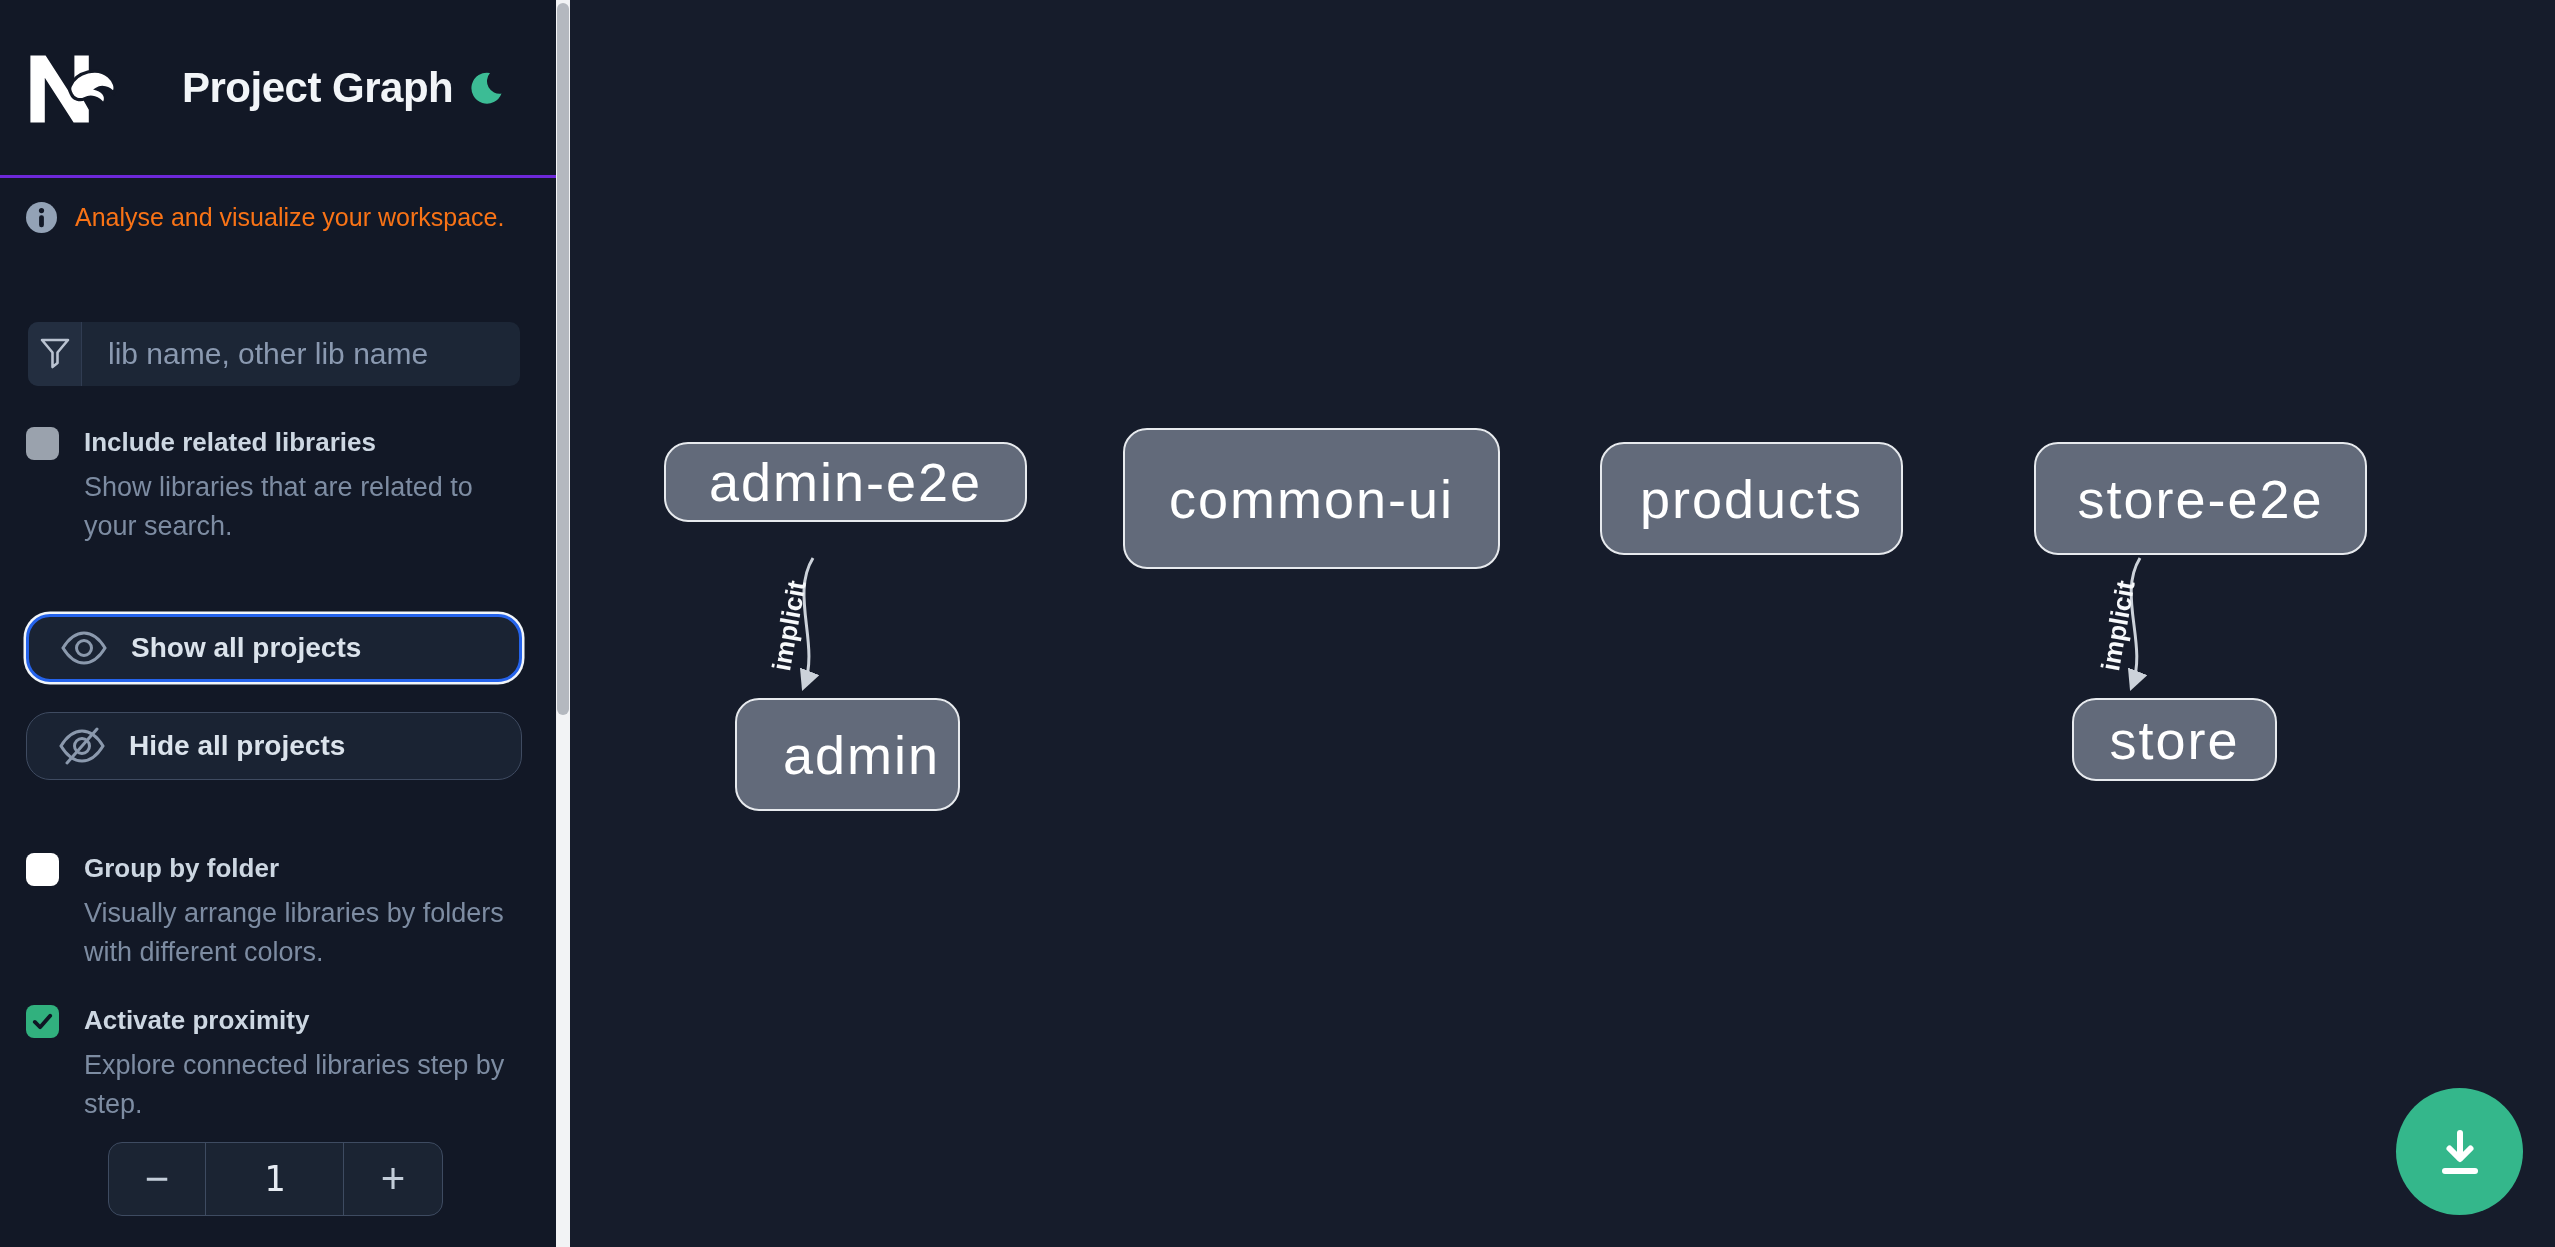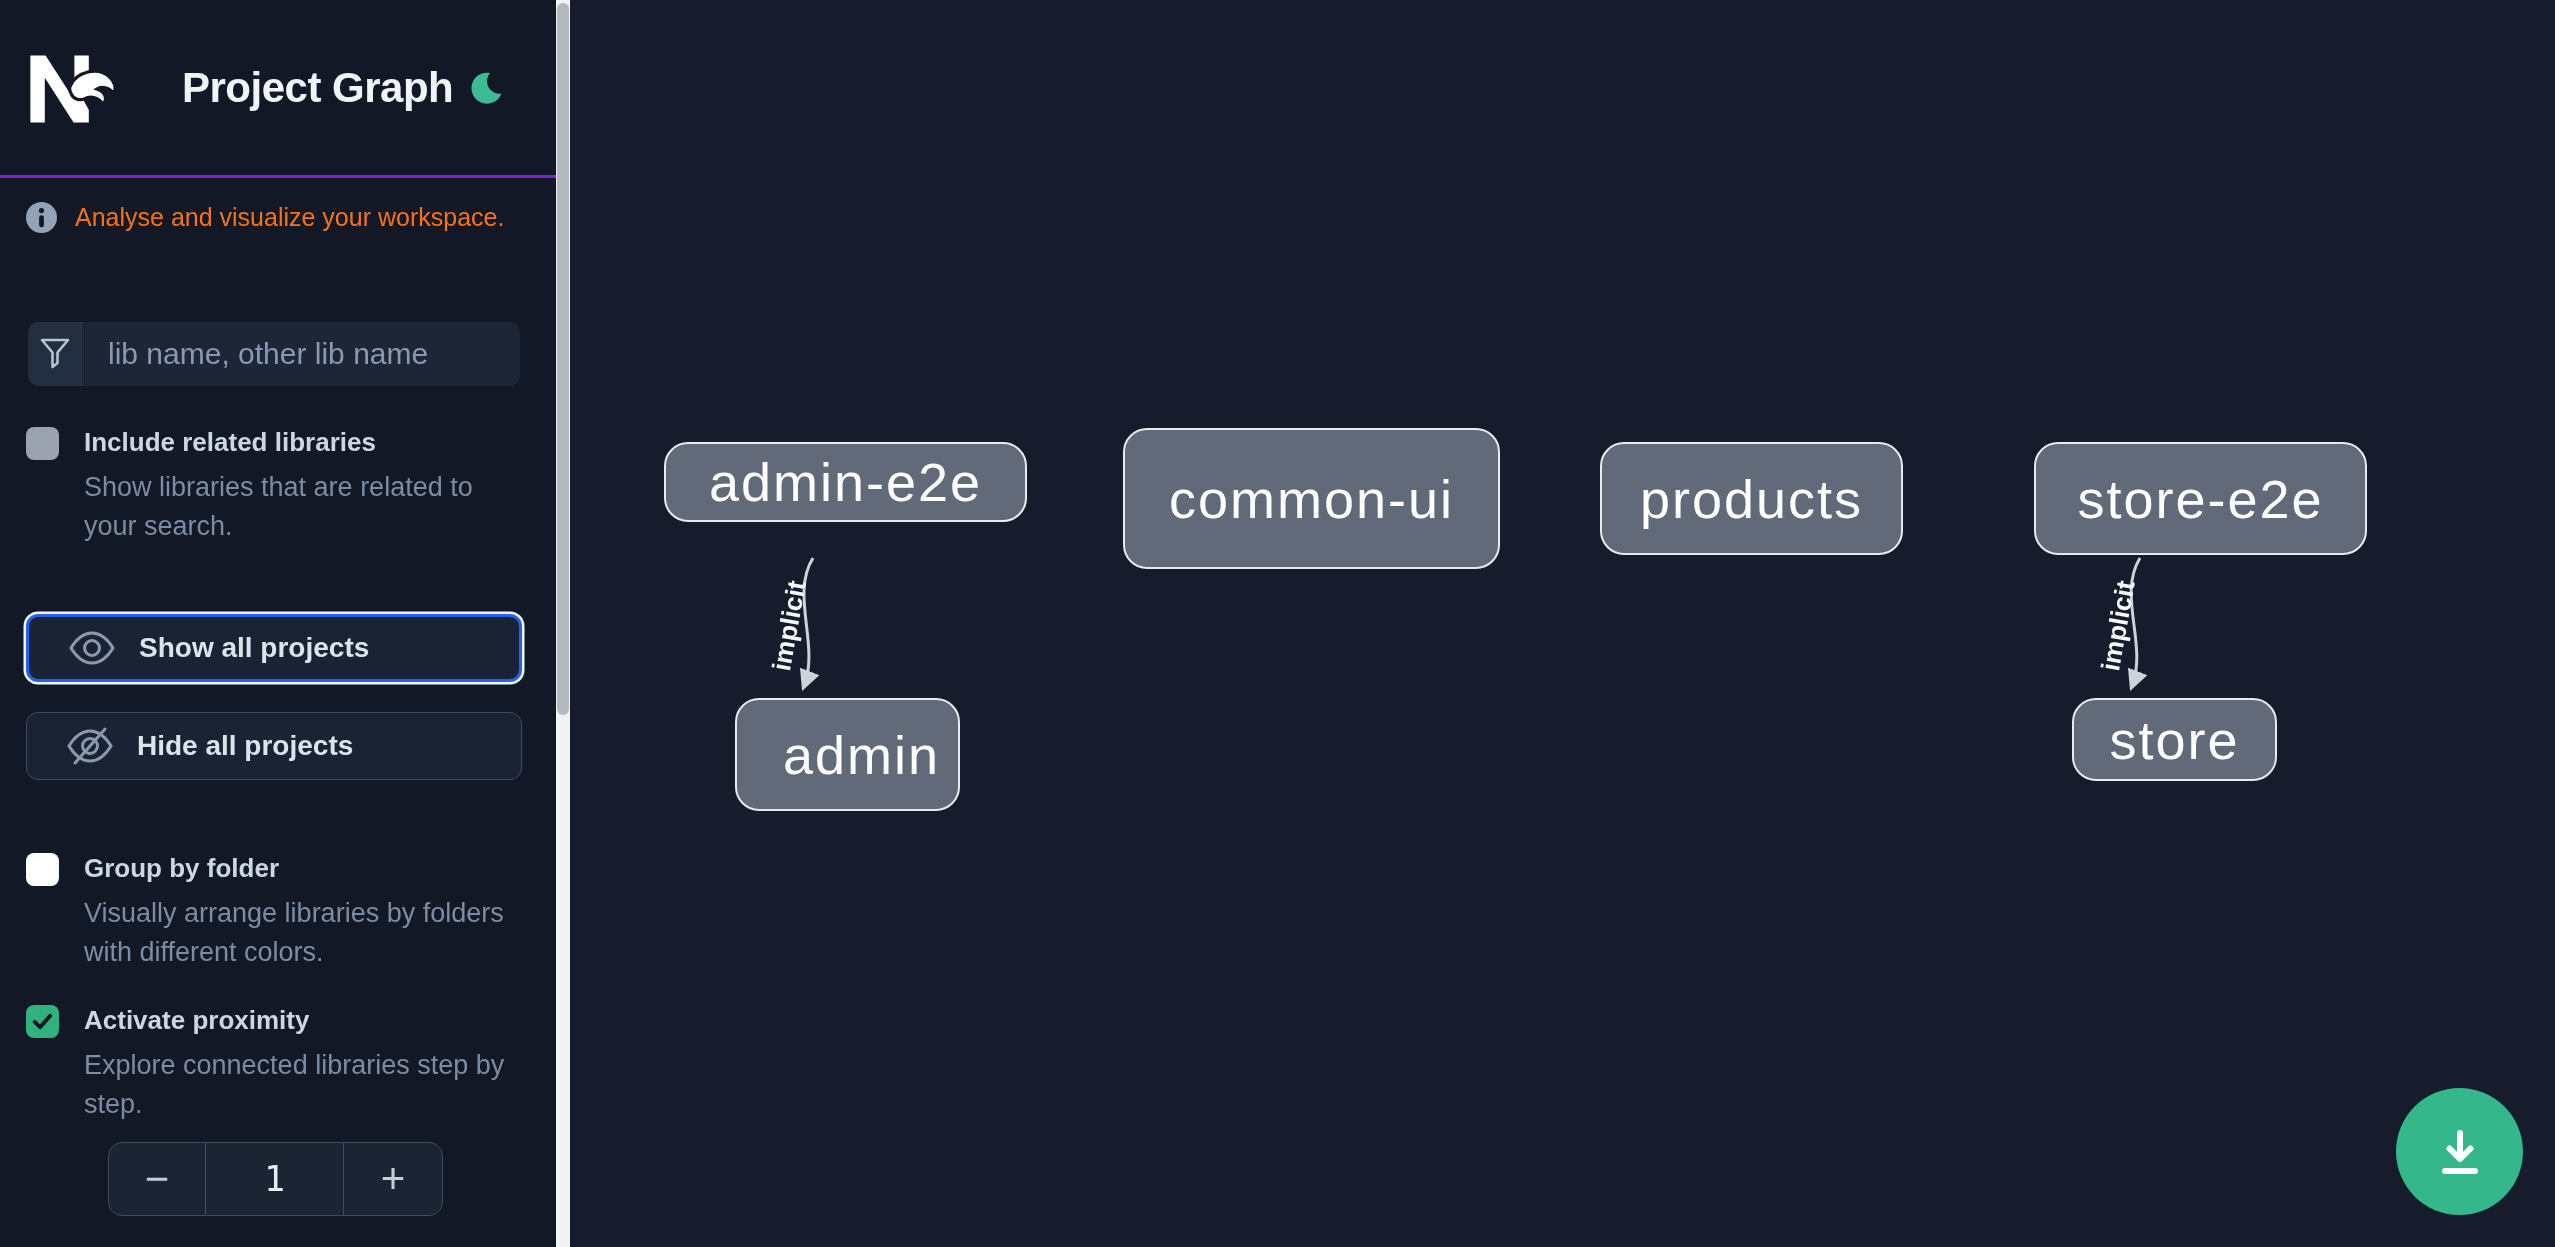--- a/index.html
+++ b/index.html
@@ -28,21 +28,21 @@
 
   .toggle-row { position:absolute; left:26px; width:500px; }
   .checkbox { position:absolute; left:0; top:2px; width:33px; height:33px; border-radius:8px; background:#ffffff; cursor:pointer; display:flex; align-items:center; justify-content:center; }
   .checkbox.disabled { background:#9aa2ad; }
   .checkbox.checked { background:#31b17e; }
   .checkbox svg { display:none; }
   .checkbox.checked svg { display:block; }
   .toggle-label { margin-left:58px; font-size:26px; font-weight:700; color:#cdd7e2; line-height:34px; cursor:pointer; }
   .toggle-desc { margin-left:58px; margin-top:9px; width:436px; font-size:27px; line-height:39px; color:#7d8ca2; }
 
-  .side-btn { position:absolute; left:26px; width:496px; height:68px; border-radius:12px; background:#1a2333; border:1.5px solid #3f4b61; display:flex; align-items:center; padding-left:40px; gap:24px; cursor:pointer; }
+  .side-btn { position:absolute; left:26px; width:496px; height:68px; border-radius:24px; background:#1a2333; border:1.5px solid #3f4b61; display:flex; align-items:center; padding-left:32px; gap:24px; cursor:pointer; }
   .side-btn .btn-label { font-size:28px; font-weight:600; color:#dbe3ec; }
   .side-btn.focused { border:3px solid #2563eb; box-shadow:0 0 0 2.5px #f1f5f9; }
   #show-all-btn { top:614px; }
   #hide-all-btn { top:712px; }
 
   .stepper { position:absolute; left:108px; top:1142px; width:335px; height:74px; border:1.5px solid #3e4b61; border-radius:14px; background:#1b2433; display:flex; overflow:hidden; }
   .stepper .seg { display:flex; align-items:center; justify-content:center; color:#c3cdd9; }
   .stepper .seg.btn { cursor:pointer; font-size:42px; font-weight:300; }
   .stepper .seg-dec { width:97px; border-right:1.5px solid #3e4b61; }
   .stepper .seg-val { flex:1; font-size:35px; font-weight:500; color:#e6ebf2; font-family:"DejaVu Sans Mono","Liberation Mono",monospace; }

